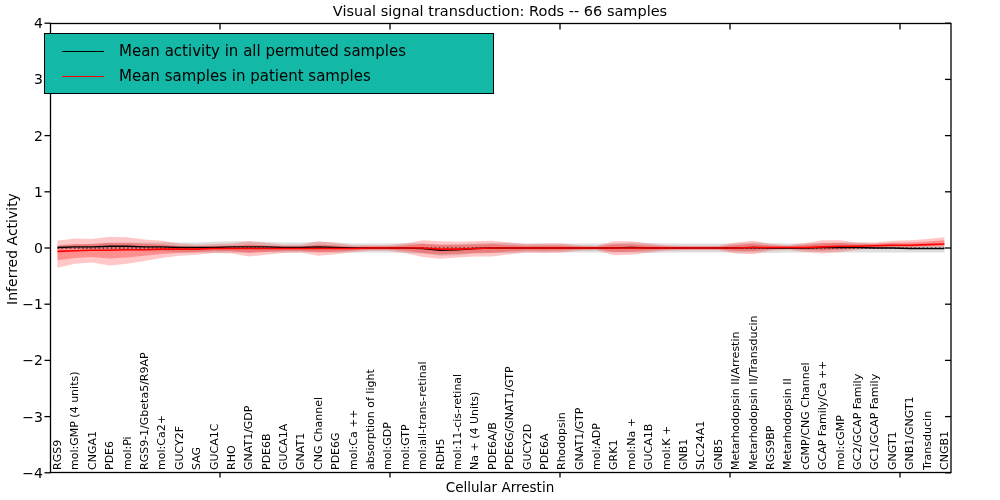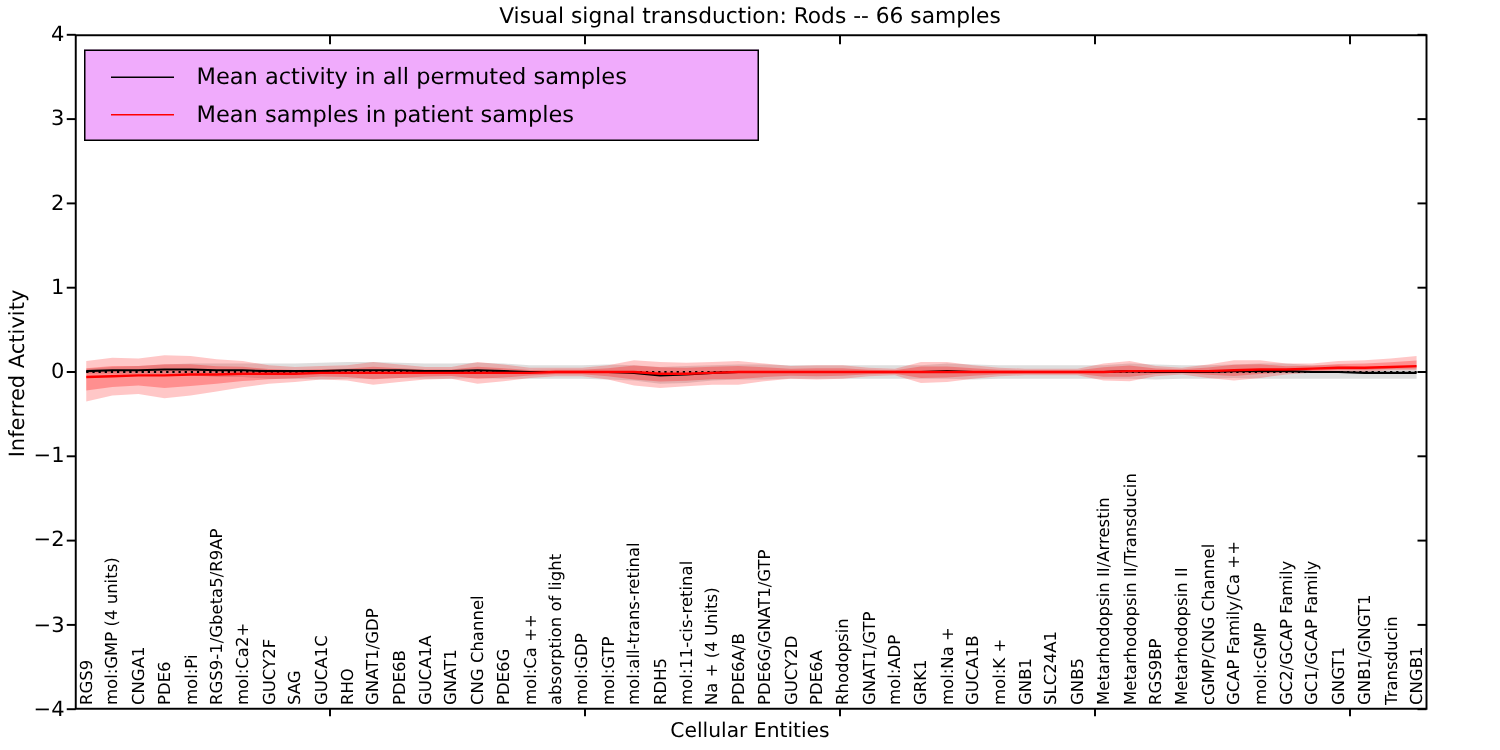--- a/index.html
+++ b/index.html
@@ -7,22 +7,22 @@
        font-family:"DejaVu Sans","Liberation Sans",sans-serif;color:#000;overflow:hidden;}
   #plot-canvas{position:absolute;left:0;top:0;}
   .title{position:absolute;top:3px;left:0;width:1000px;text-align:center;
          font-size:14.5px;color:#000;}
   .ylabel{position:absolute;left:12px;top:249px;white-space:nowrap;font-size:14px;
           transform:translate(-50%,-50%) rotate(-90deg);}
   .xlabel{position:absolute;top:479px;left:0;width:1000px;text-align:center;font-size:13.5px;}
   .ytick{position:absolute;left:0;width:43px;text-align:right;font-size:14px;line-height:18px;}
   .xcat{position:absolute;transform-origin:0 0;transform:rotate(-90deg);
         font-size:11px;line-height:11px;white-space:nowrap;pointer-events:none;}
-  .legend{position:absolute;left:56px;top:33px;width:450px;height:61px;
-          border:1.6px solid #000;background:#f0abfc;box-sizing:border-box;
+  .legend{position:absolute;left:44px;top:33px;width:450px;height:61px;
+          border:1.6px solid #000;background:#14b8a6;box-sizing:border-box;
           display:flex;flex-direction:column;justify-content:center;gap:7px;padding-left:17px;}
   .legend-row{display:flex;align-items:center;gap:15px;}
   .legend-swatch{width:42px;height:0;border-top:1.8px solid #000;flex:0 0 auto;}
   .legend-label{font-size:15px;line-height:18px;}
 </style>
 </head>
 <body>
 
 <div id="fig">
   <svg id="plot-canvas" width="1000" height="500">
@@ -60,21 +60,21 @@
       <line x1="730" y1="23.5" x2="730" y2="29.5" stroke="#000" stroke-width="1.3"></line>
       <line x1="730" y1="472.5" x2="730" y2="477.5" stroke="#000" stroke-width="1.3"></line>
       <line x1="900" y1="23.5" x2="900" y2="29.5" stroke="#000" stroke-width="1.3"></line>
       <line x1="900" y1="472.5" x2="900" y2="477.5" stroke="#000" stroke-width="1.3"></line>
     </svg>
 
   <div class="title">Visual signal transduction: Rods -- 66 samples</div>
 
   <div class="ylabel">Inferred Activity</div>
 
-  <div class="xlabel">Cellular Entities</div>
+  <div class="xlabel">Cellular Arrestin</div>
 
   <div id="ytick-container">
       <div class="ytick" style="top: 463.8px;">−4</div>
       <div class="ytick" style="top: 407.6px;">−3</div>
       <div class="ytick" style="top: 351.4px;">−2</div>
       <div class="ytick" style="top: 295.2px;">−1</div>
       <div class="ytick" style="top: 239px;">0</div>
       <div class="ytick" style="top: 182.8px;">1</div>
       <div class="ytick" style="top: 126.6px;">2</div>
       <div class="ytick" style="top: 70.4px;">3</div>

